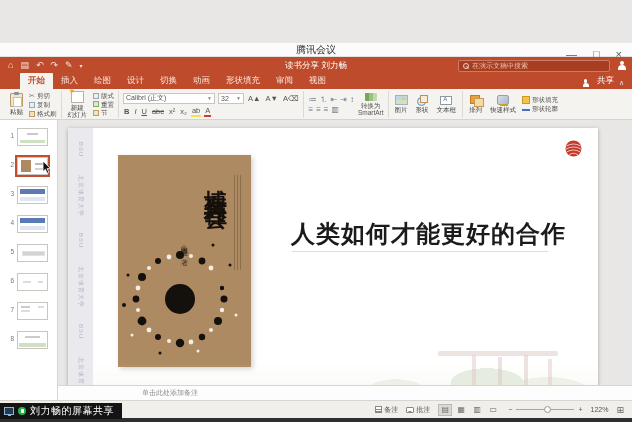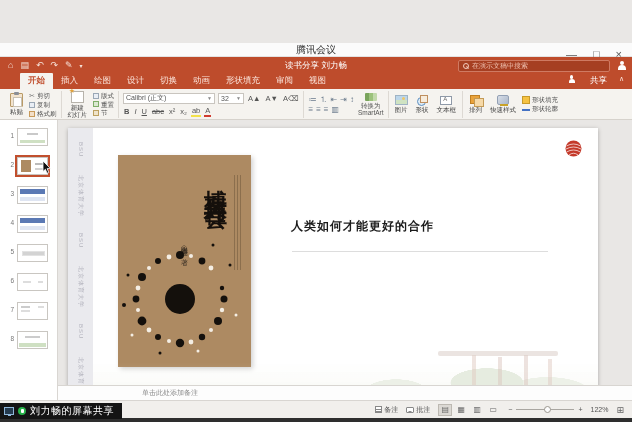--- a/index.html
+++ b/index.html
@@ -27,21 +27,21 @@
   .mag::after { content:""; position:absolute; width:3px; height:1px; background:#f0c9bc; transform:rotate(45deg); left:3px; top:4px; }
   .person-ico { width:9px; height:10px; position:relative; }
   .person-ico::before { content:""; position:absolute; left:2.5px; top:0; width:4px; height:4px; border-radius:50%; background:#fff; }
   .person-ico::after { content:""; position:absolute; left:0.5px; top:4.5px; width:8px; height:5px; border-radius:4px 4px 0 0; background:#fff; }
 
   
   .tab-row { height:15px; background:#be4c2c; display:flex; align-items:flex-end; position:relative; }
   .tabs { display:flex; margin-left:20px; }
   .tab { font-size:8.5px; color:#fbe3da; padding:2px 8px 2px; cursor:default; }
   .tab.active { background:#f5f3ef; color:#c14f2e; font-weight:bold; border-radius:1px 1px 0 0; }
-  .tabrow-right { position:absolute; right:8px; bottom:2px; display:flex; align-items:flex-start; gap:12px; color:#fff; font-size:8.5px;margin-top:44px; }
+  .tabrow-right { position:absolute; right:8px; bottom:2px; display:flex; align-items:flex-end; gap:5px; color:#fff; font-size:8.5px;margin-top:44px; }
   .share-pico { width:9px; height:8px; position:relative; }
   .share-pico::before { content:""; position:absolute; left:1px; top:0; width:3.5px; height:3.5px; border-radius:50%; background:#fff; }
   .share-pico::after { content:""; position:absolute; left:0; top:4px; width:6px; height:4px; border-radius:3px 3px 0 0; background:#fff; }
   .chev { font-size:7px; color:#fbe3da; }
 
   
   .ribbon { height:31px; background:#f5f3ef; border-bottom:1px solid #d6d2cc; display:flex; align-items:stretch; padding:2px 2px 1px 4px; gap:0; overflow:hidden; }
   .rgroup { display:flex; align-items:center; padding:0 4px; border-right:1px solid #ddd9d3; gap:4px; }
   .rgroup:last-child { border-right:none; }
   .bigbtn { display:flex; flex-direction:column; align-items:center; justify-content:center; gap:1px; padding:0 2px; }
@@ -110,21 +110,21 @@
   .canvas { flex:1; position:relative; background:#e9e7e5; }
   .slide { position:absolute; left:10px; top:8px; width:530px; height:285px; background:#fff; box-shadow:0 1px 4px rgba(0,0,0,.28); overflow:hidden; }
   .wm-strip { position:absolute; left:0; top:0; bottom:0; width:25px; background:#eaeaee; display:flex; flex-direction:column; align-items:center; justify-content:space-around; padding:6px 0; }
   .wm-strip span { writing-mode:vertical-rl; text-orientation:sideways; font-size:6px; color:#b3b3bd; letter-spacing:1px; white-space:nowrap; }
   .book { position:absolute; left:50px; top:27px; width:133px; height:212px; background:#ad8a62; box-shadow:2px 2px 5px rgba(0,0,0,.18); }
   .book-title { position:absolute; top:16px; right:24px; writing-mode:vertical-rl; text-orientation:upright; font-family:"Liberation Serif","DejaVu Serif",serif; font-weight:bold; font-size:23px; letter-spacing:4px; color:#15100c; line-height:1; }
   .book-desc { position:absolute; top:20px; right:10px; width:7px; height:95px; background:repeating-linear-gradient(90deg,#7d6344 0 1px,transparent 1px 3px); opacity:.7; }
   .book-author { position:absolute; top:86px; right:62px; writing-mode:vertical-rl; text-orientation:upright; font-size:7px; color:#332a20; letter-spacing:1px; }
   .book-dots { position:absolute; left:0; bottom:2px; }
   .logo { position:absolute; right:16px; top:12px; }
-  .slide-title { position:absolute; left:223px; top:90px; font-family:"Liberation Serif","DejaVu Serif",serif; font-weight:bold; font-size:12px; color:#1b1b1b; letter-spacing:1px; }
+  .slide-title { position:absolute; left:223px; top:90px; font-family:"Liberation Serif","DejaVu Serif",serif; font-weight:bold; font-size:24px; color:#1b1b1b; letter-spacing:1px; }
   .title-rule { position:absolute; left:224px; top:123px; width:256px; height:1px; background:#ddd; }
   .bullets { position:absolute; left:224px; top:136px; font-family:"Liberation Serif","DejaVu Serif",serif; font-size:10px; color:#41382f; line-height:19px; }
   .garden { position:absolute; left:25px; right:0; bottom:0; height:72px; opacity:.35; pointer-events:none;
     background:
       radial-gradient(60px 24px at 78% 58%, #b9c9a8 0 60%, transparent 61%),
       radial-gradient(50px 20px at 60% 70%, #c9d5bb 0 60%, transparent 61%),
       radial-gradient(70px 26px at 90% 72%, #cdd8c0 0 60%, transparent 61%),
       linear-gradient(180deg, transparent 0 30%, #eef0e6 70%, #f4f3ec 100%); }
   .garden::before { content:""; position:absolute; right:70px; top:14px; width:4px; height:44px; background:#9a5f4a; box-shadow:-26px 2px 0 #9a5f4a, -52px 0 0 #a86b52, 24px 4px 0 #a86b52; opacity:.5; }
   .garden::after { content:""; position:absolute; right:40px; top:10px; width:120px; height:5px; background:#8f6a55; border-radius:2px; opacity:.5; }

